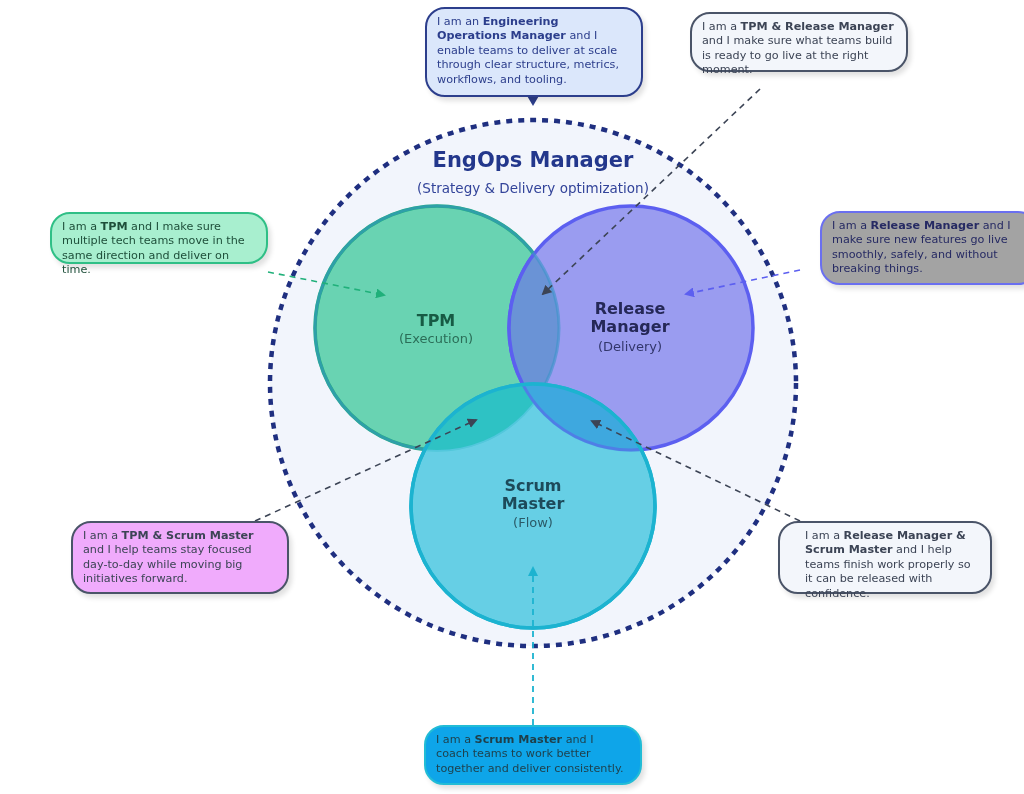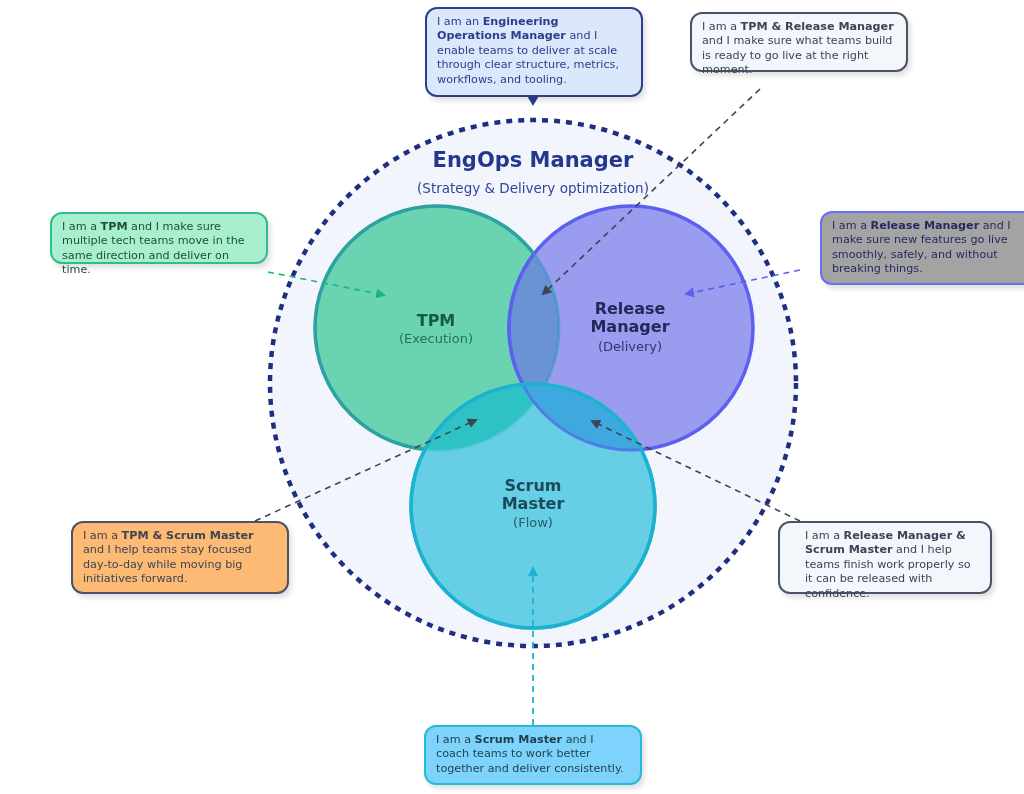--- a/index.html
+++ b/index.html
@@ -1,33 +1,33 @@
 <!DOCTYPE html>
 <html><head>
 <meta charset="utf-8">
 <style>
   html, body { margin: 0; padding: 0; background: #ffffff; }
   body { width: 1024px; height: 794px; position: relative; overflow: hidden; font-family: "DejaVu Sans", sans-serif; }
   #diagram { position: absolute; left: 0; top: 0; }
   .callout {
     position: absolute; box-sizing: border-box;
-    border: 2px solid; border-radius: 12px;
+    border: 2px solid; border-radius: 20px;
     padding: 6px 10px 7px 10px;
     font-size: 11.2px; line-height: 14.4px;
     box-shadow: 3px 4px 5px rgba(0,0,0,0.12);
     font-family: "DejaVu Sans", sans-serif;
   }
   .callout b { font-weight: bold; }
   .c-engops { left: 425px; top: 7px; width: 218px; height: 90px; background: #dbe7fb; border-color: #2c3e8c; color: #2c3e8c; }
   .c-tpm-rm { left: 690px; top: 12px; width: 218px; height: 60px; background: #f3f6fb; border-color: #4a5468; color: #3c4455; }
   .c-tpm { left: 50px; top: 212px; width: 218px; height: 52px; background: #a8efcf; border-color: #2fbf86; color: #1e4f3a; }
   .c-rm { left: 820px; top: 211px; width: 218px; height: 74px; background: #a3a3a3; border-color: #6a6ff0; color: #262a63; }
-  .c-tpm-sm { left: 71px; top: 521px; width: 218px; height: 73px; background: #fdba74; border-color: #4a5468; color: #3c4455; }
+  .c-tpm-sm { left: 71px; top: 521px; width: 218px; height: 73px; background: #f0abfc; border-color: #4a5468; color: #3c4455; }
   .c-rm-sm { left: 778px; top: 521px; width: 214px; height: 73px; background: #f3f6fb; border-color: #4a5468; color: #3c4455; padding-left: 25px; }
-  .c-sm { left: 424px; top: 725px; width: 218px; height: 60px; background: #7dd3fc; border-color: #22bcd6; color: #1f3f4a; }
+  .c-sm { left: 424px; top: 725px; width: 218px; height: 60px; background: #0ea5e9; border-color: #22bcd6; color: #1f3f4a; }
   svg text { font-family: "DejaVu Sans", sans-serif; }
 </style>
 </head>
 <body>
 
 <svg id="diagram" width="1024" height="794" viewBox="0 0 1024 794" xmlns="http://www.w3.org/2000/svg">
   <defs>
     <marker id="ah-dark" markerWidth="10" markerHeight="10" refX="8" refY="5" orient="auto" markerUnits="userSpaceOnUse">
       <path d="M0,0 L10,5 L0,10 Z" fill="#3c4455"></path>
     </marker>

